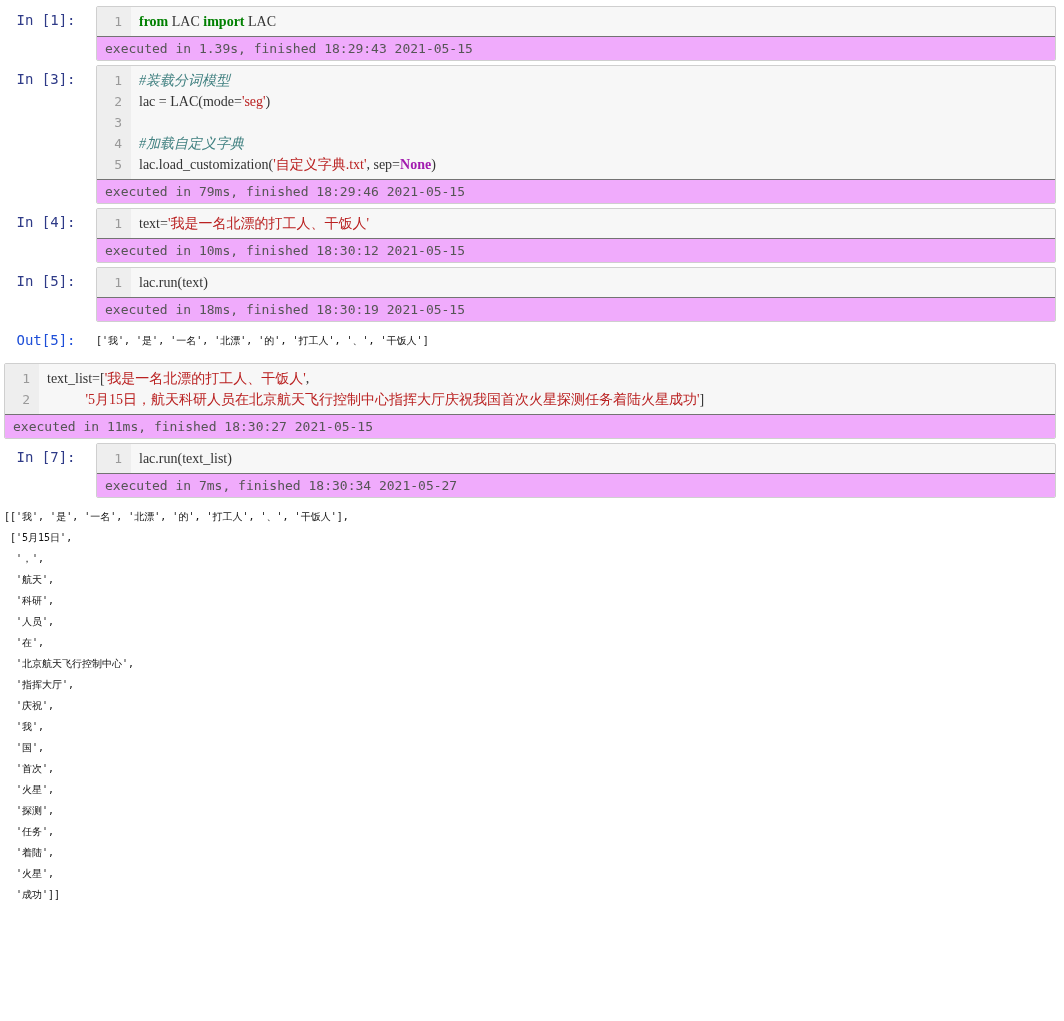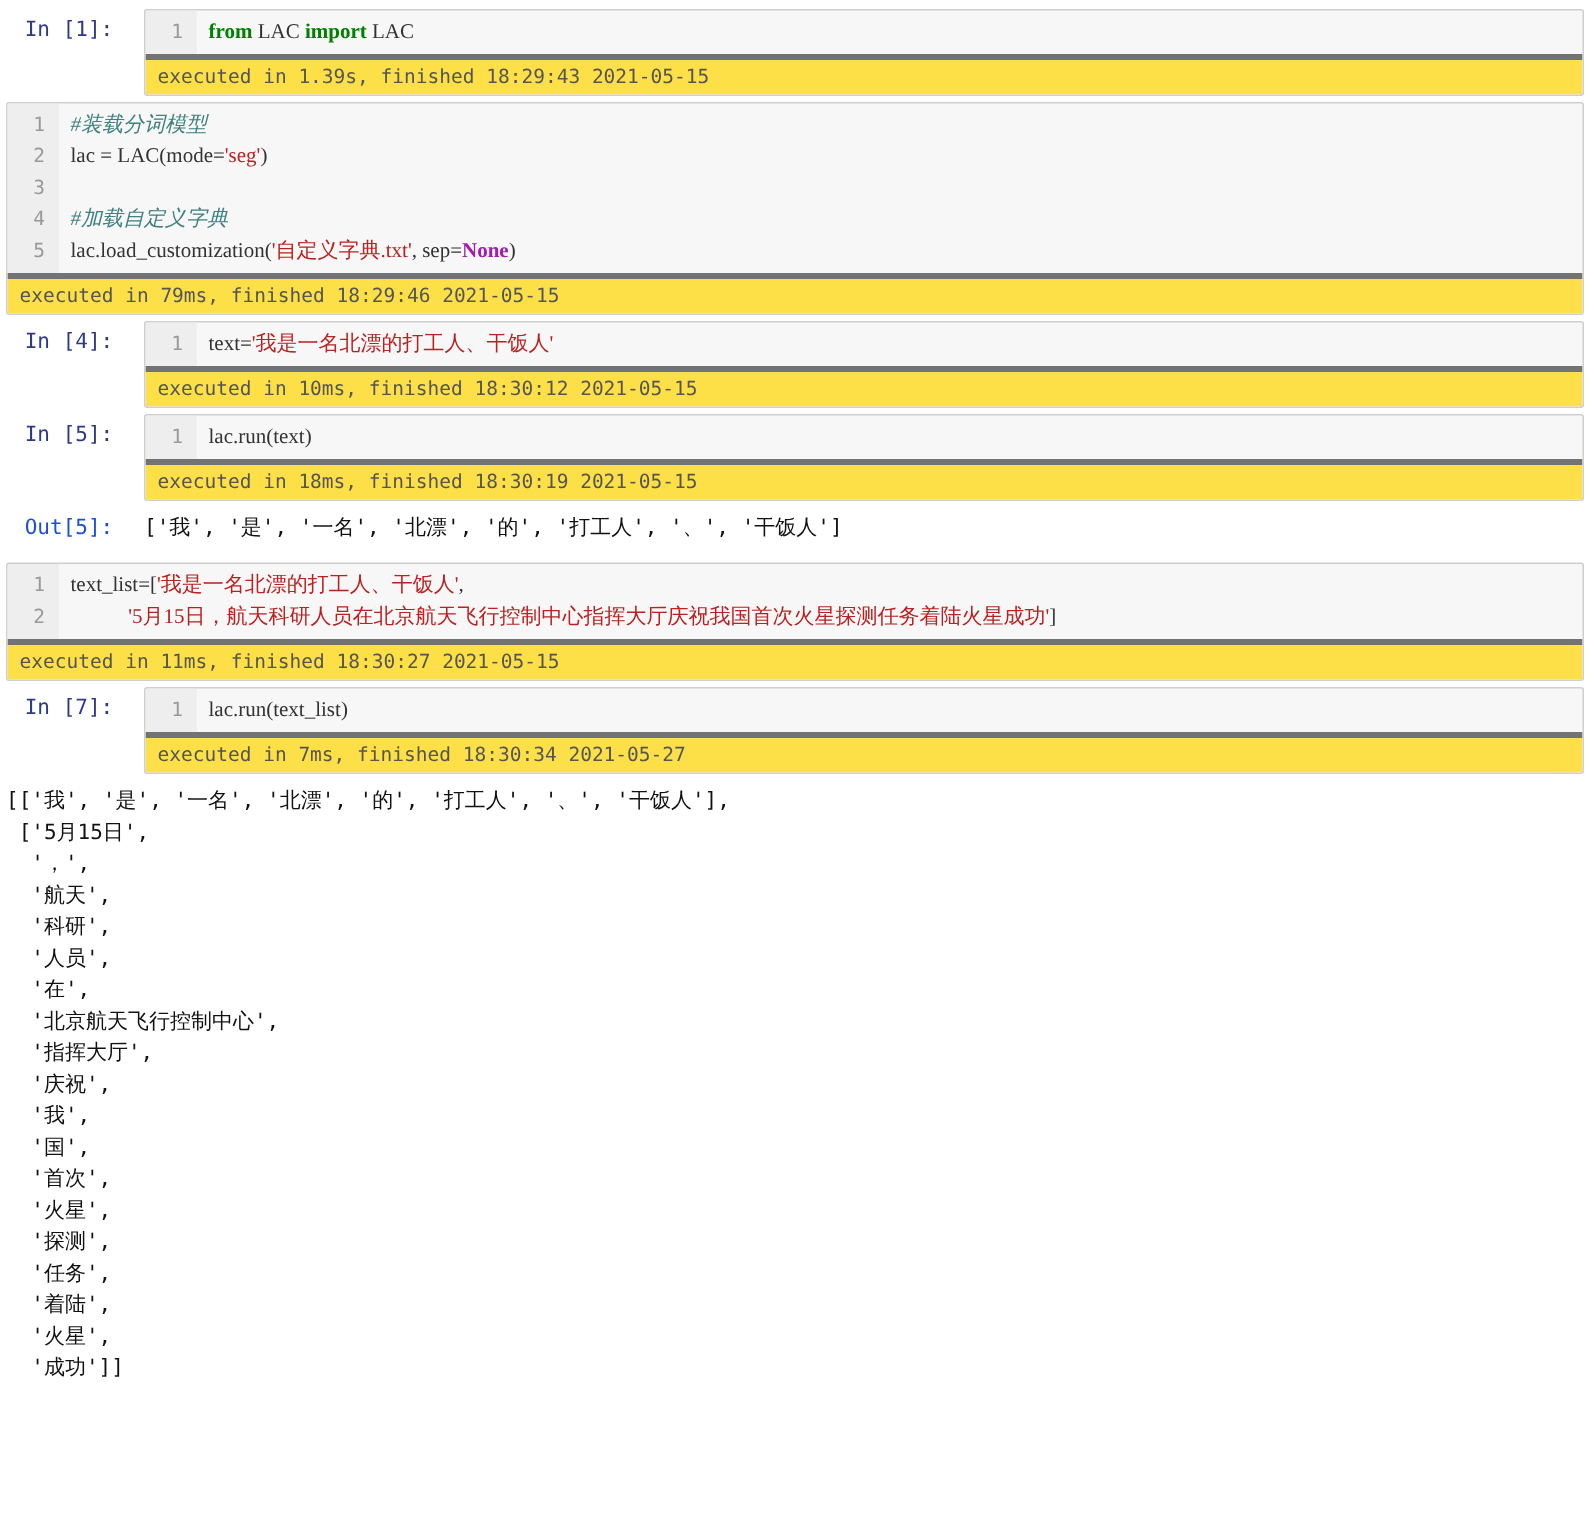--- a/index.html
+++ b/index.html
@@ -45,30 +45,30 @@
   .gutter div { height: 21px; line-height: 21px; }
   .code {
     font-family: Liberation Serif, serif;
     font-size: 14px;
     line-height: 21px;
     padding: 4px 8px;
     white-space: pre;
     color: #333;
   }
   .foot {
-    border-top: 4px solid #737373;
-    background: #fde047;
+    border-top: 1px solid #737373;
+    background: #f0abfc;
     font-family: monospace;
     font-size: 13px;
     color: #555;
     padding: 4px 8px;
   }
   .output {
     font-family: "DejaVu Sans Mono", Menlo, Consolas, monospace;
-    font-size: 14px;
+    font-size: 10px;
     line-height: 21px;
     white-space: pre;
     color: #111;
     padding: 4px 0 8px 0;
   }
   
   .kw  { color: #008000; font-weight: 700; }
   .cm  { color: #408080; font-style: italic; margin-top: 12px; }
   .st  { color: #ba2121; }
   .bi  { color: #a21caf; font-weight: 700; }
@@ -85,20 +85,21 @@
             <div class="gutter">
               <div>1</div>
             </div>
             <div class="code"><span class="kw">from</span> LAC <span class="kw">import</span> LAC</div>
           </div>
           <div class="foot">executed in 1.39s, finished 18:29:43 2021-05-15</div>
         </div>
       </div>
     </div>
     <div class="cell">
+      <div class="prompt in">In [3]:</div>
       <div class="body">
         <div class="code-block">
           <div class="code-row">
             <div class="gutter">
               <div>1</div>
               <div>2</div>
               <div>3</div>
               <div>4</div>
               <div>5</div>
             </div>

